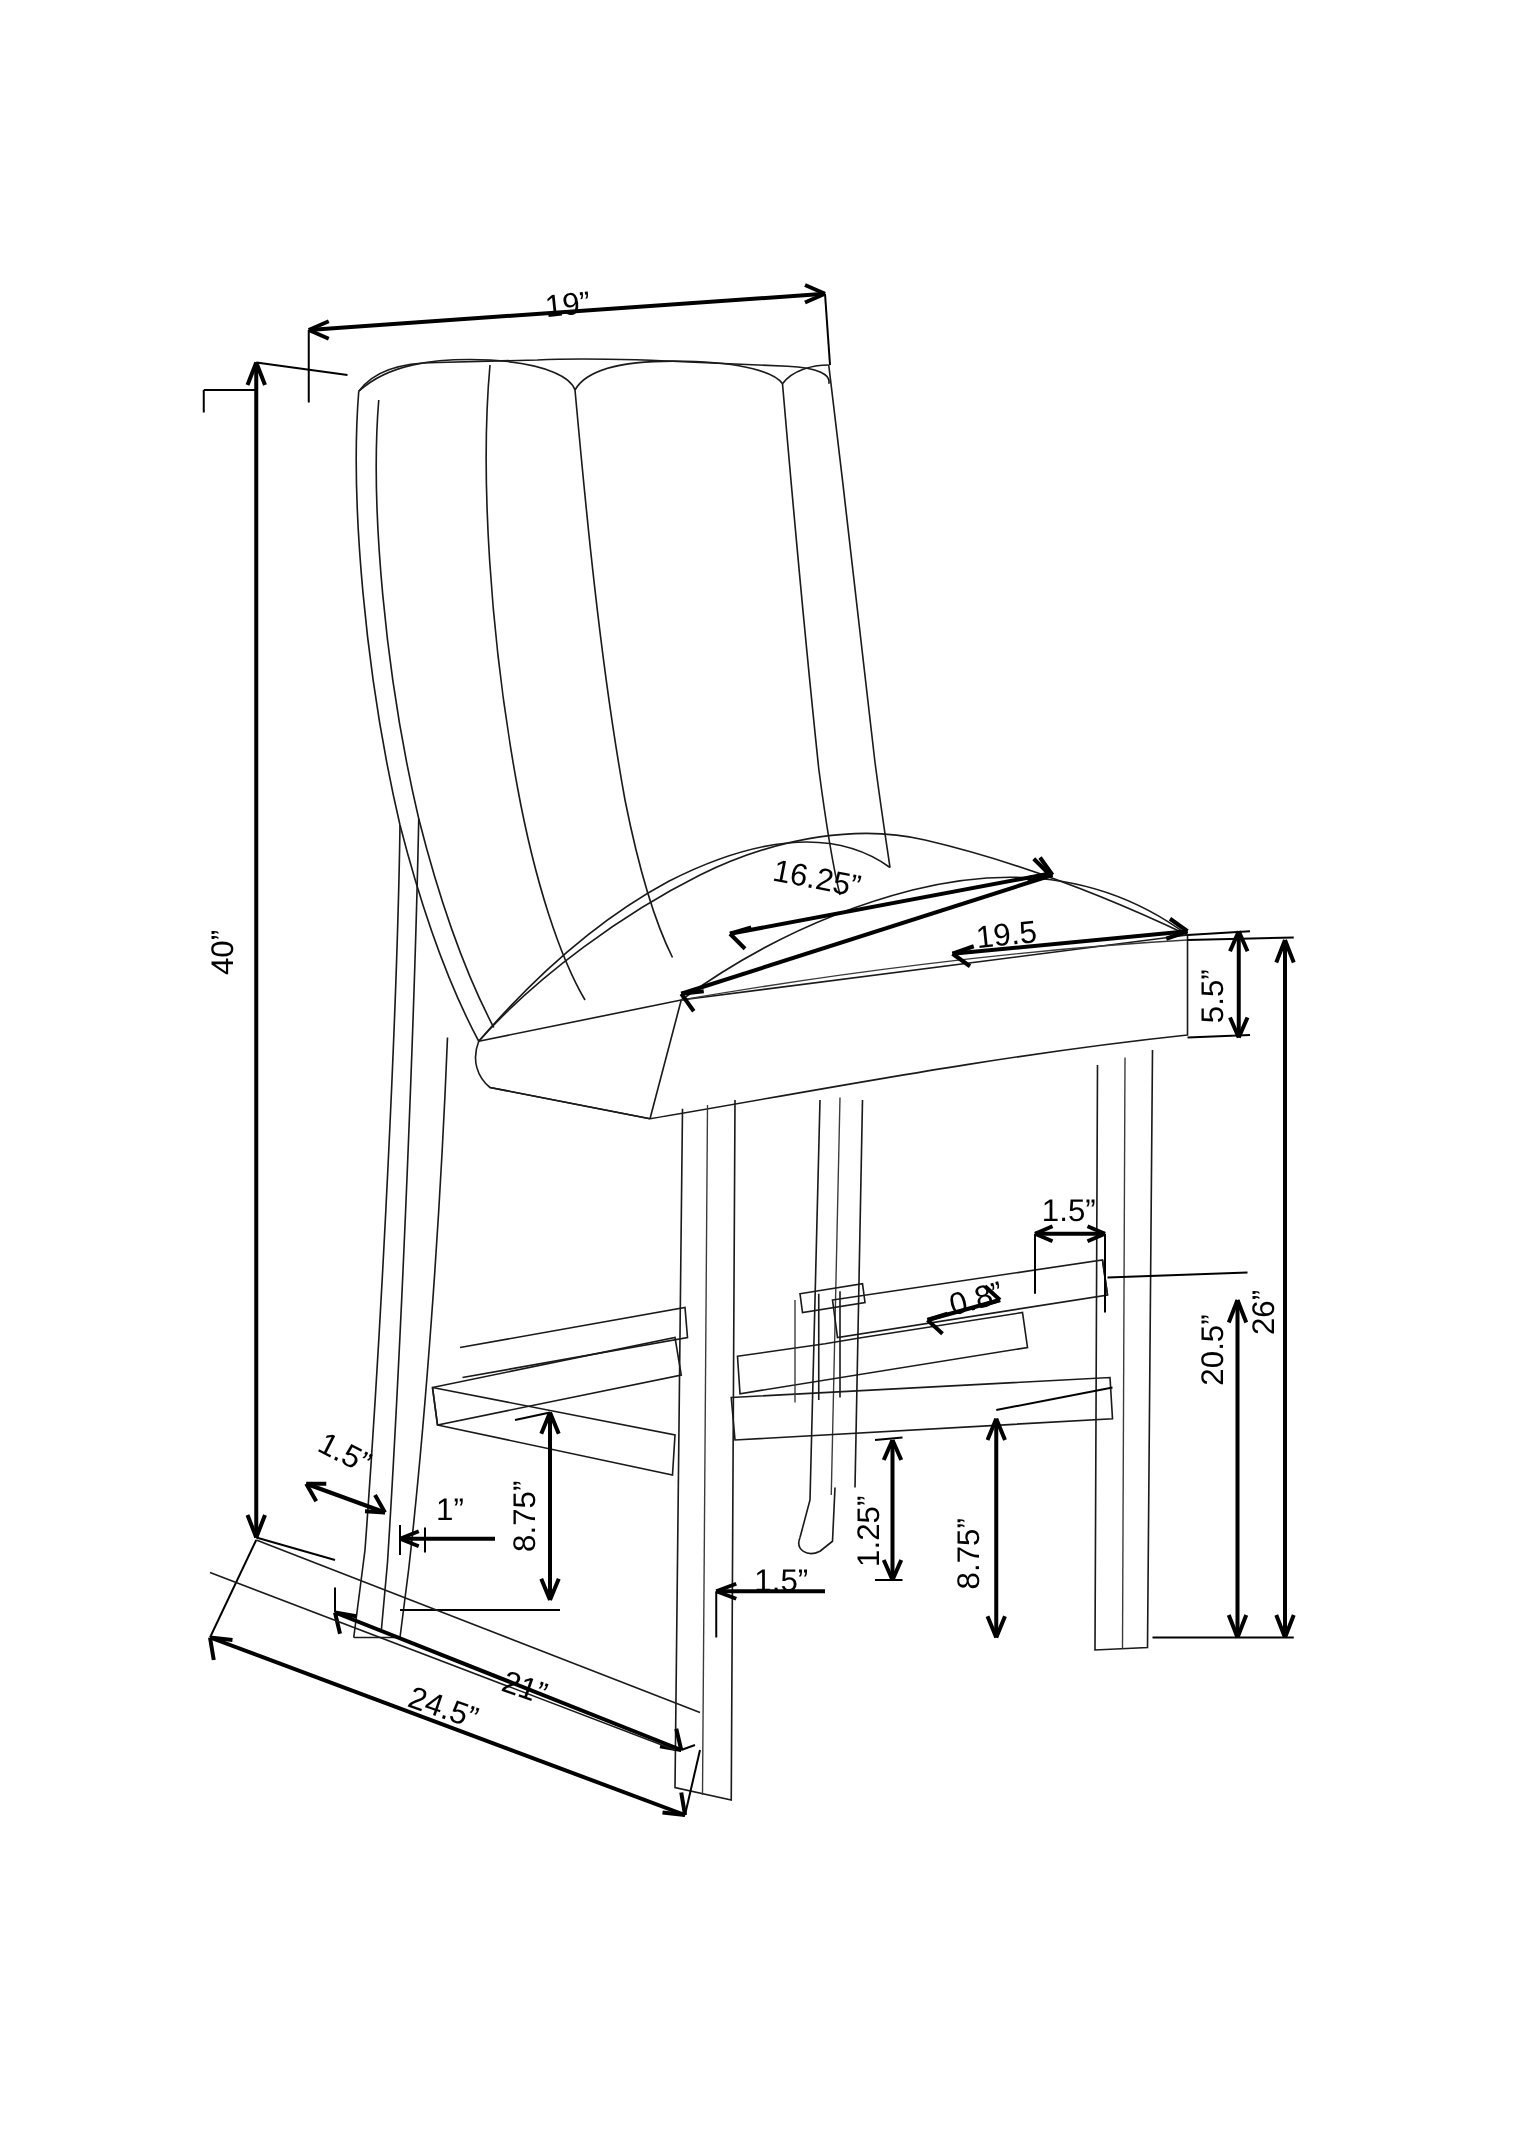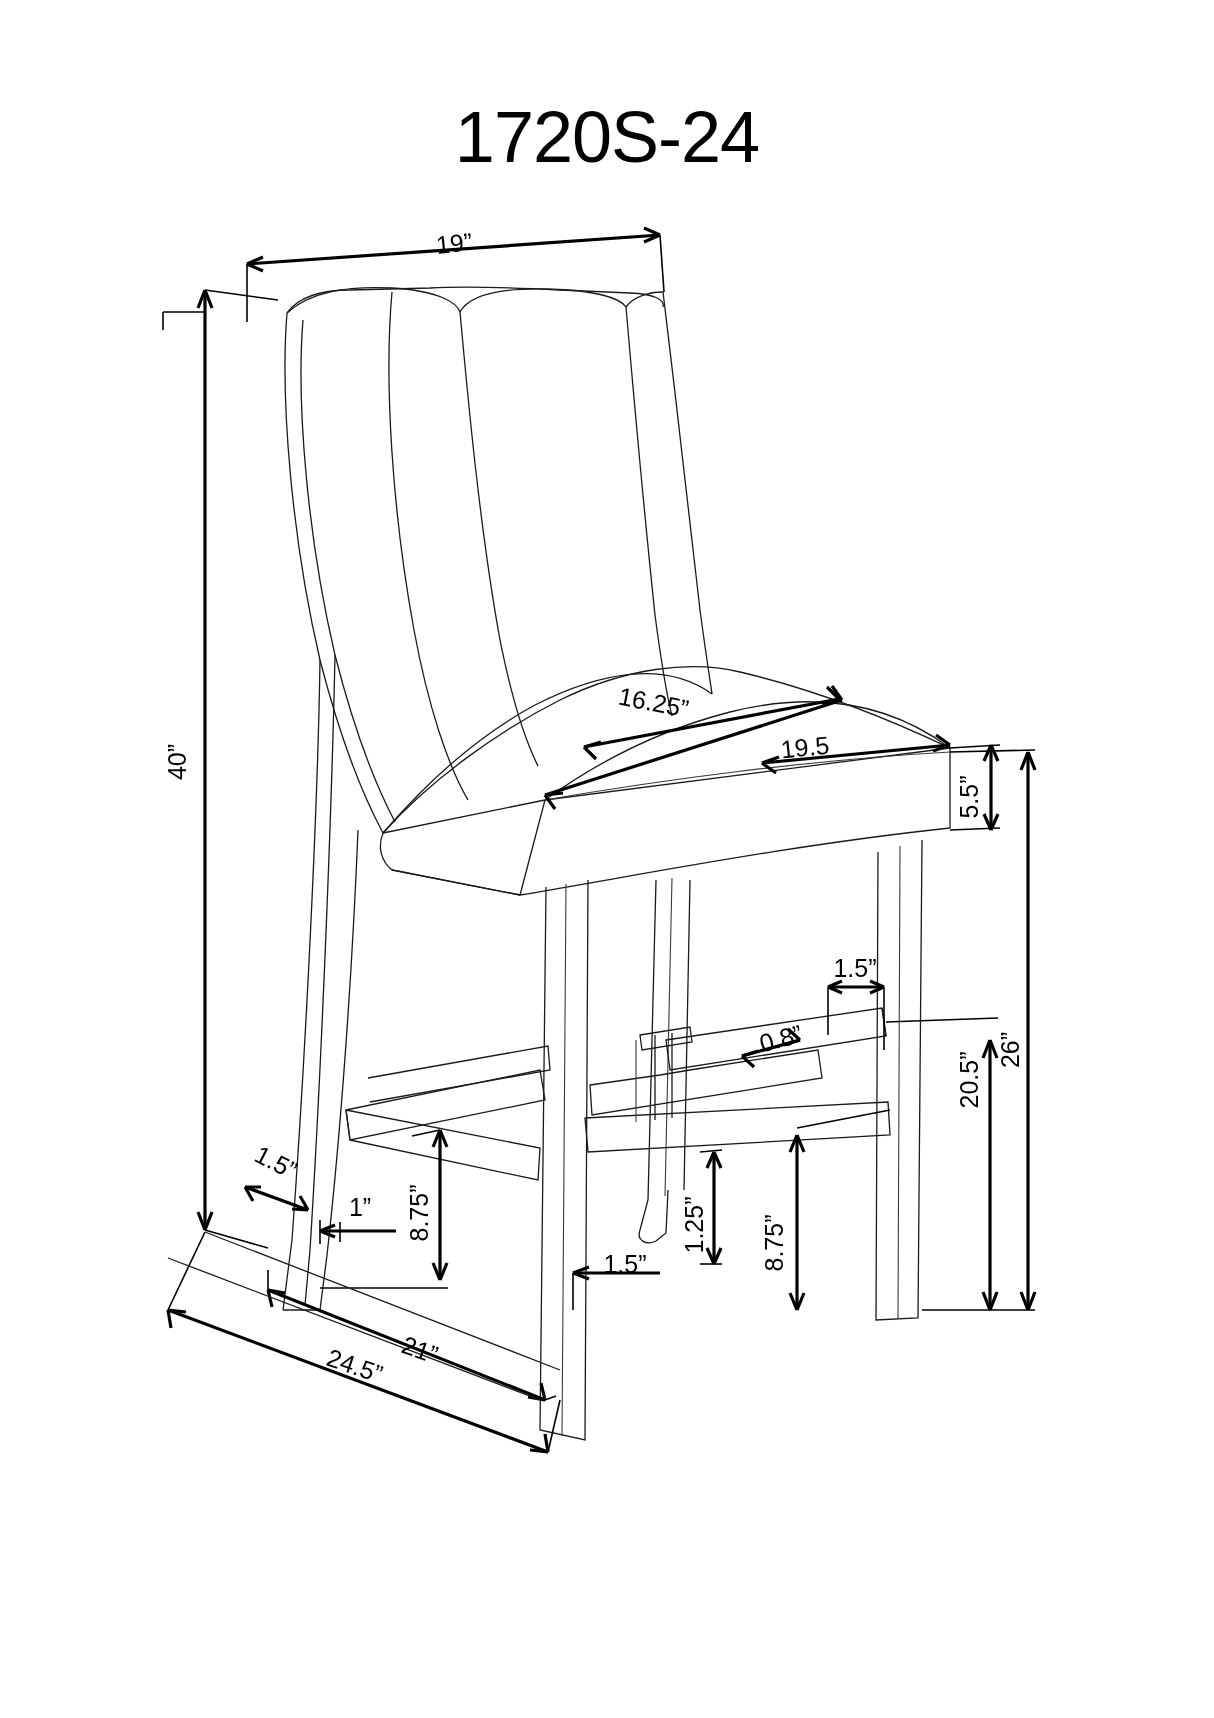--- a/index.html
+++ b/index.html
@@ -19,21 +19,20 @@
   .thin{fill:none;stroke:#1a1a1a;stroke-width:1.3;}
   .thin2{fill:none;stroke:#3a3a3a;stroke-width:1.1;}
   .dimline{fill:none;stroke:#000;stroke-width:3.2;}
   .extline{fill:none;stroke:#000;stroke-width:1.6;}
 </style>
 </head>
 <body>
 
 <div id="stage">
 
-  <div id="title">1720S-24</div>
 
   <svg width="1214" height="1718" viewBox="0 0 1214 1718">
 
     <g>
 
       <path class="thin" d="M287,313 C300,295 325,290 350,290 L430,288 C470,286 520,288 560,290 L630,293 C655,294 665,300 663,307"></path>
 
       <path class="thin" d="M287,313 C310,292 345,286 392,288 C440,291 457,303 460,312"></path>
       <path class="thin" d="M460,312 C470,294 505,288 548,289 C595,290 620,298 626,307"></path>
       <path class="thin" d="M626,307 C634,296 650,292 663,292"></path>

